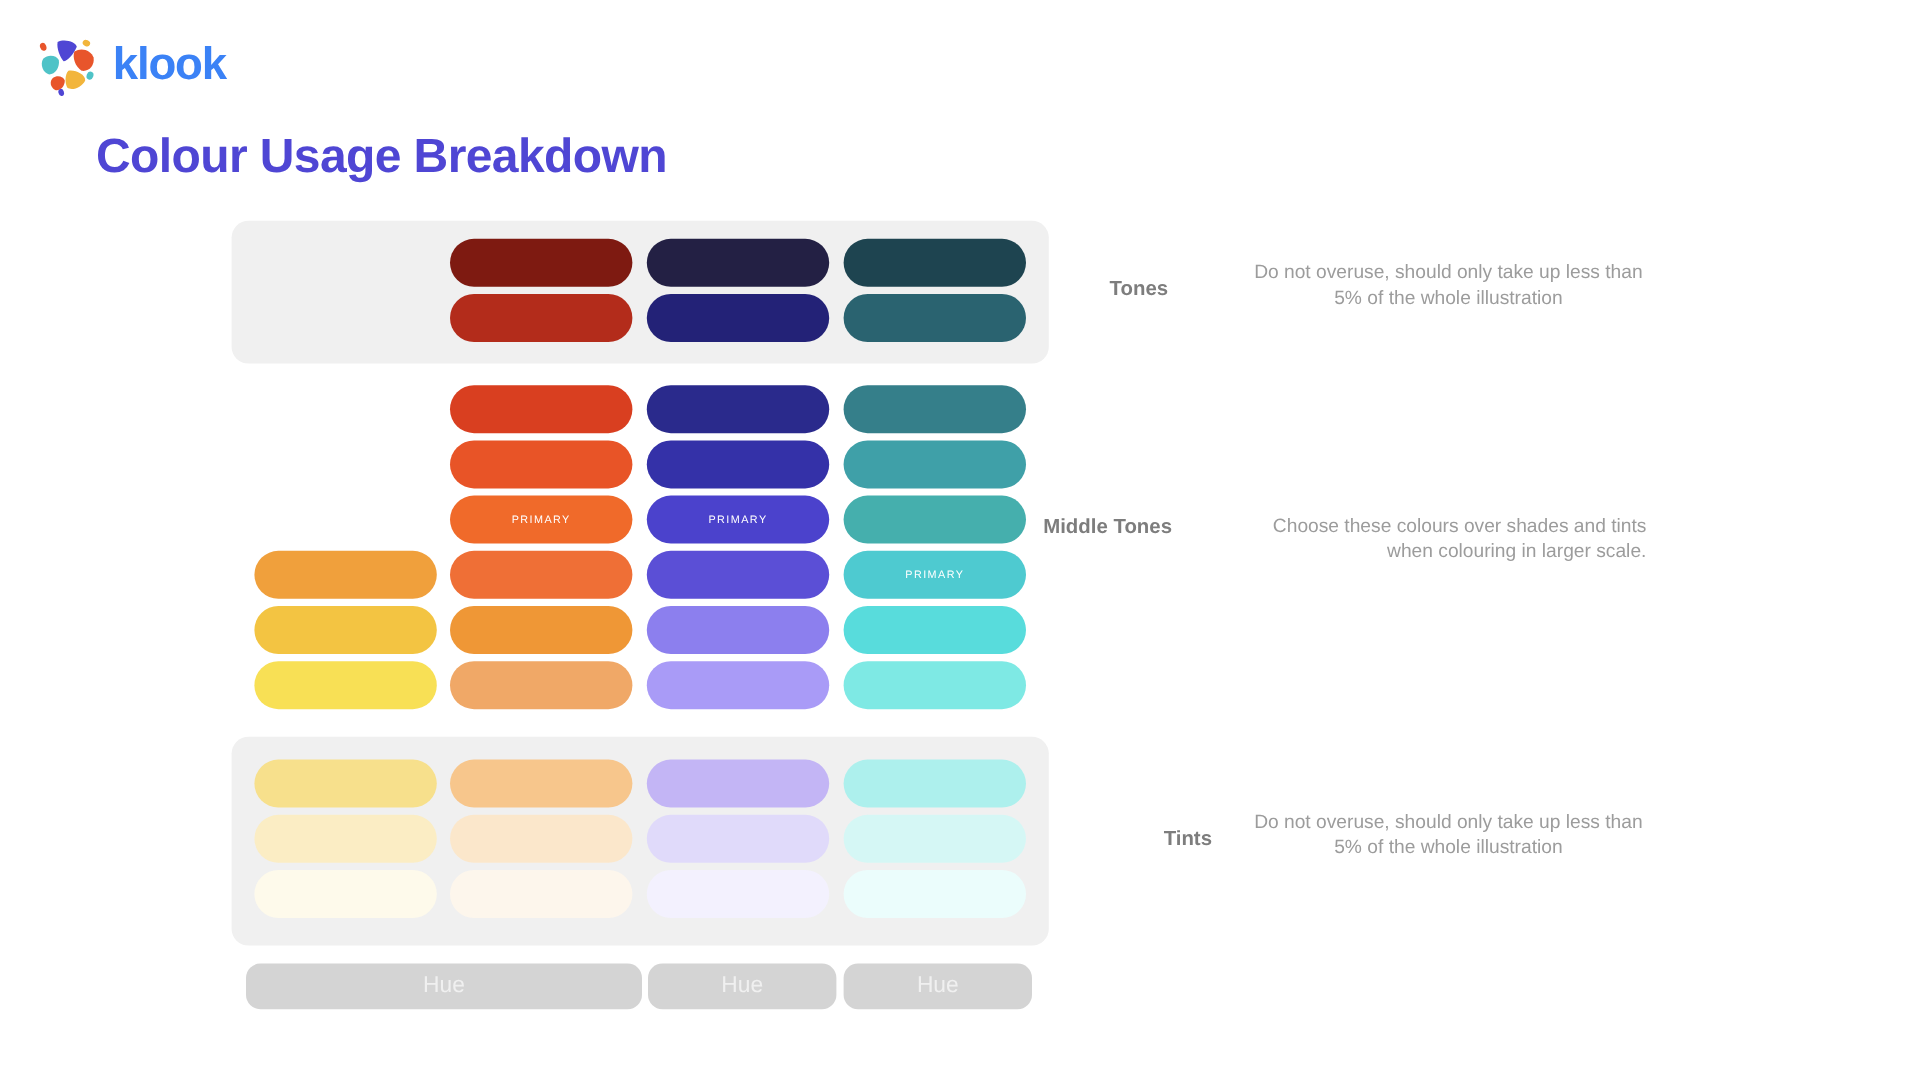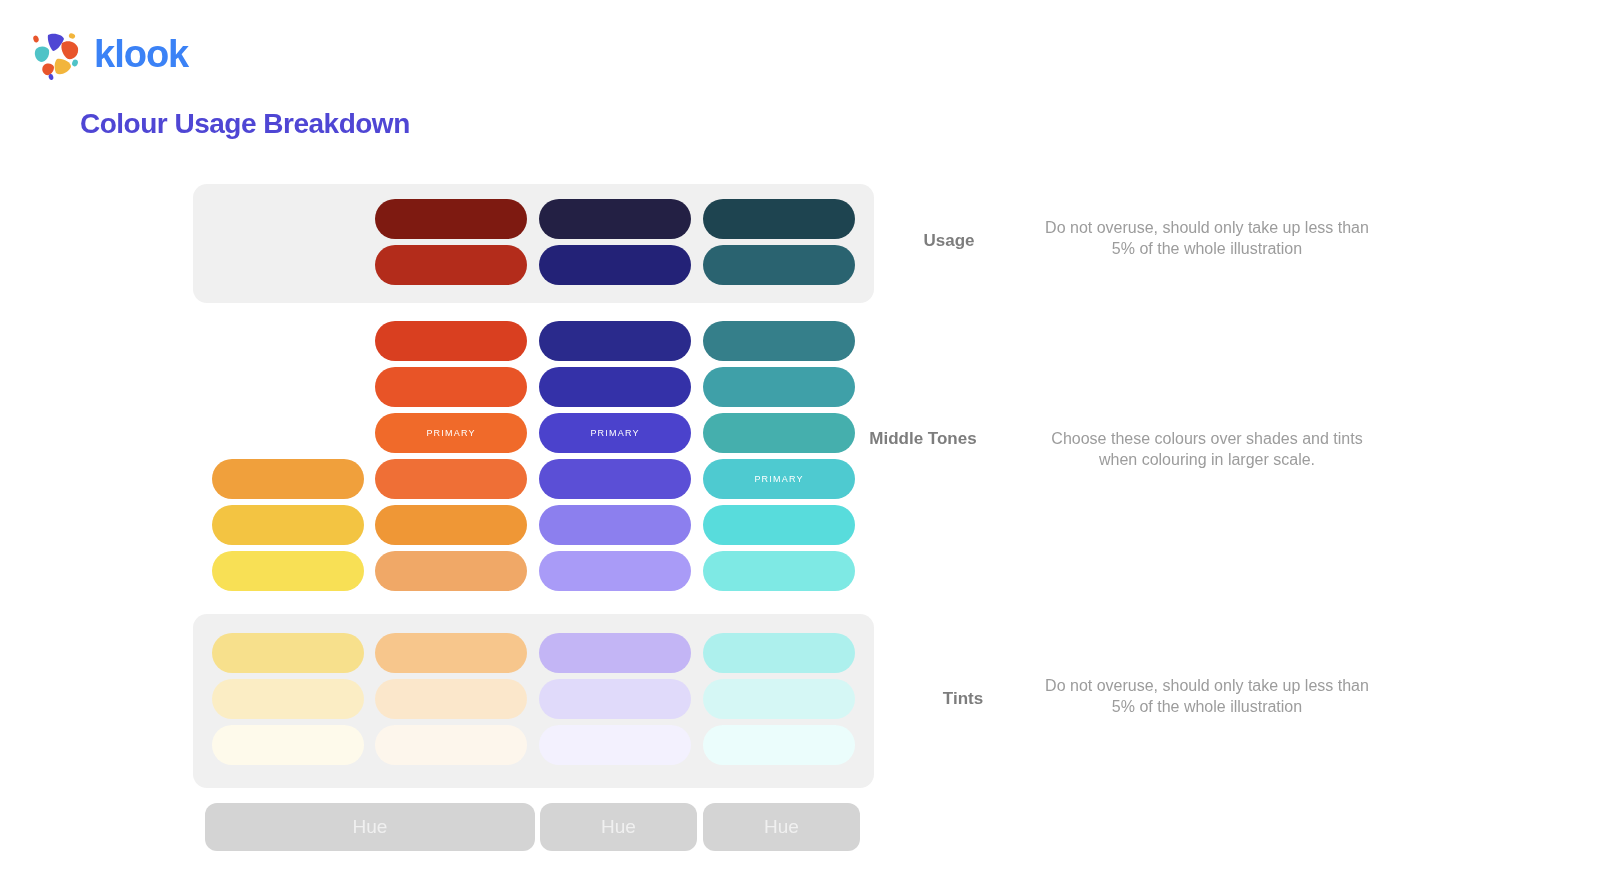--- a/index.html
+++ b/index.html
@@ -32,21 +32,21 @@
     letter-spacing: -1px;
     line-height: 1;
     font-family: "Liberation Sans", sans-serif;
   }
 
   
   #page-title {
     position: absolute;
     left: 80px;
     top: 108px;
-    font-size: 28px;
+    font-size: 40px;
     font-weight: bold;
     color: #4F46D4;
     letter-spacing: -0.5px;
     margin: 0;
   }
 
   
   
   .swatch {
     position: absolute;
@@ -88,28 +88,28 @@
     width: 330px;
     text-align: center;
     font-size: 16px;
     color: #9C9C9C;
     line-height: 1.32;
   }
 
   #label-shades { left: 874px; top: 230px; }
   #desc-shades  { left: 1042px; top: 217px; }
   #label-middle { left: 848px; top: 428px; }
-  #desc-middle  { left: 1042px; top: 428px; }
-  #label-tints  { left: 888px; top: 688px; }
+  #desc-middle  { left: 1042px; top: 428px; text-align: right; }
+  #label-tints  { left: 860px; top: 688px; text-align: right; }
   #desc-tints   { left: 1042px; top: 675px; }
 
   
   .hue-bar {
     position: absolute;
-    height: 48px;
+    height: 38px;
     background: #D4D4D4;
     border-radius: 12px;
     display: flex;
     align-items: center;
     justify-content: center;
     color: #F0F0F0;
     font-size: 19px;
     font-family: "Liberation Sans", sans-serif;
   }
 </style>
@@ -186,21 +186,21 @@
     <div class="swatch" style="left: 212px; top: 679px; width: 152px; background: rgb(251, 237, 196);"></div>
     <div class="swatch" style="left: 375px; top: 679px; width: 152px; background: rgb(251, 231, 203);"></div>
     <div class="swatch" style="left: 539px; top: 679px; width: 152px; background: rgb(224, 218, 250);"></div>
     <div class="swatch" style="left: 703px; top: 679px; width: 152px; background: rgb(213, 247, 245);"></div>
     <div class="swatch" style="left: 212px; top: 725px; width: 152px; background: rgb(254, 250, 235);"></div>
     <div class="swatch" style="left: 375px; top: 725px; width: 152px; background: rgb(253, 246, 236);"></div>
     <div class="swatch" style="left: 539px; top: 725px; width: 152px; background: rgb(243, 241, 254);"></div>
     <div class="swatch" style="left: 703px; top: 725px; width: 152px; background: rgb(235, 253, 252);"></div>
   </div>
 
-<div id="label-shades" class="row-label">Usage</div>
+<div id="label-shades" class="row-label">Tones</div>
 <div id="desc-shades" class="row-desc">Do not overuse, should only take up less than 5% of the whole illustration</div>
 
 <div id="label-middle" class="row-label">Middle Tones</div>
 <div id="desc-middle" class="row-desc">Choose these colours over shades and tints when colouring in larger scale.</div>
 
 <div id="label-tints" class="row-label">Tints</div>
 <div id="desc-tints" class="row-desc">Do not overuse, should only take up less than 5% of the whole illustration</div>
 
 <div id="hue-layer">
     <div class="hue-bar" style="left: 205px; width: 330px; top: 803px;">Hue</div>

